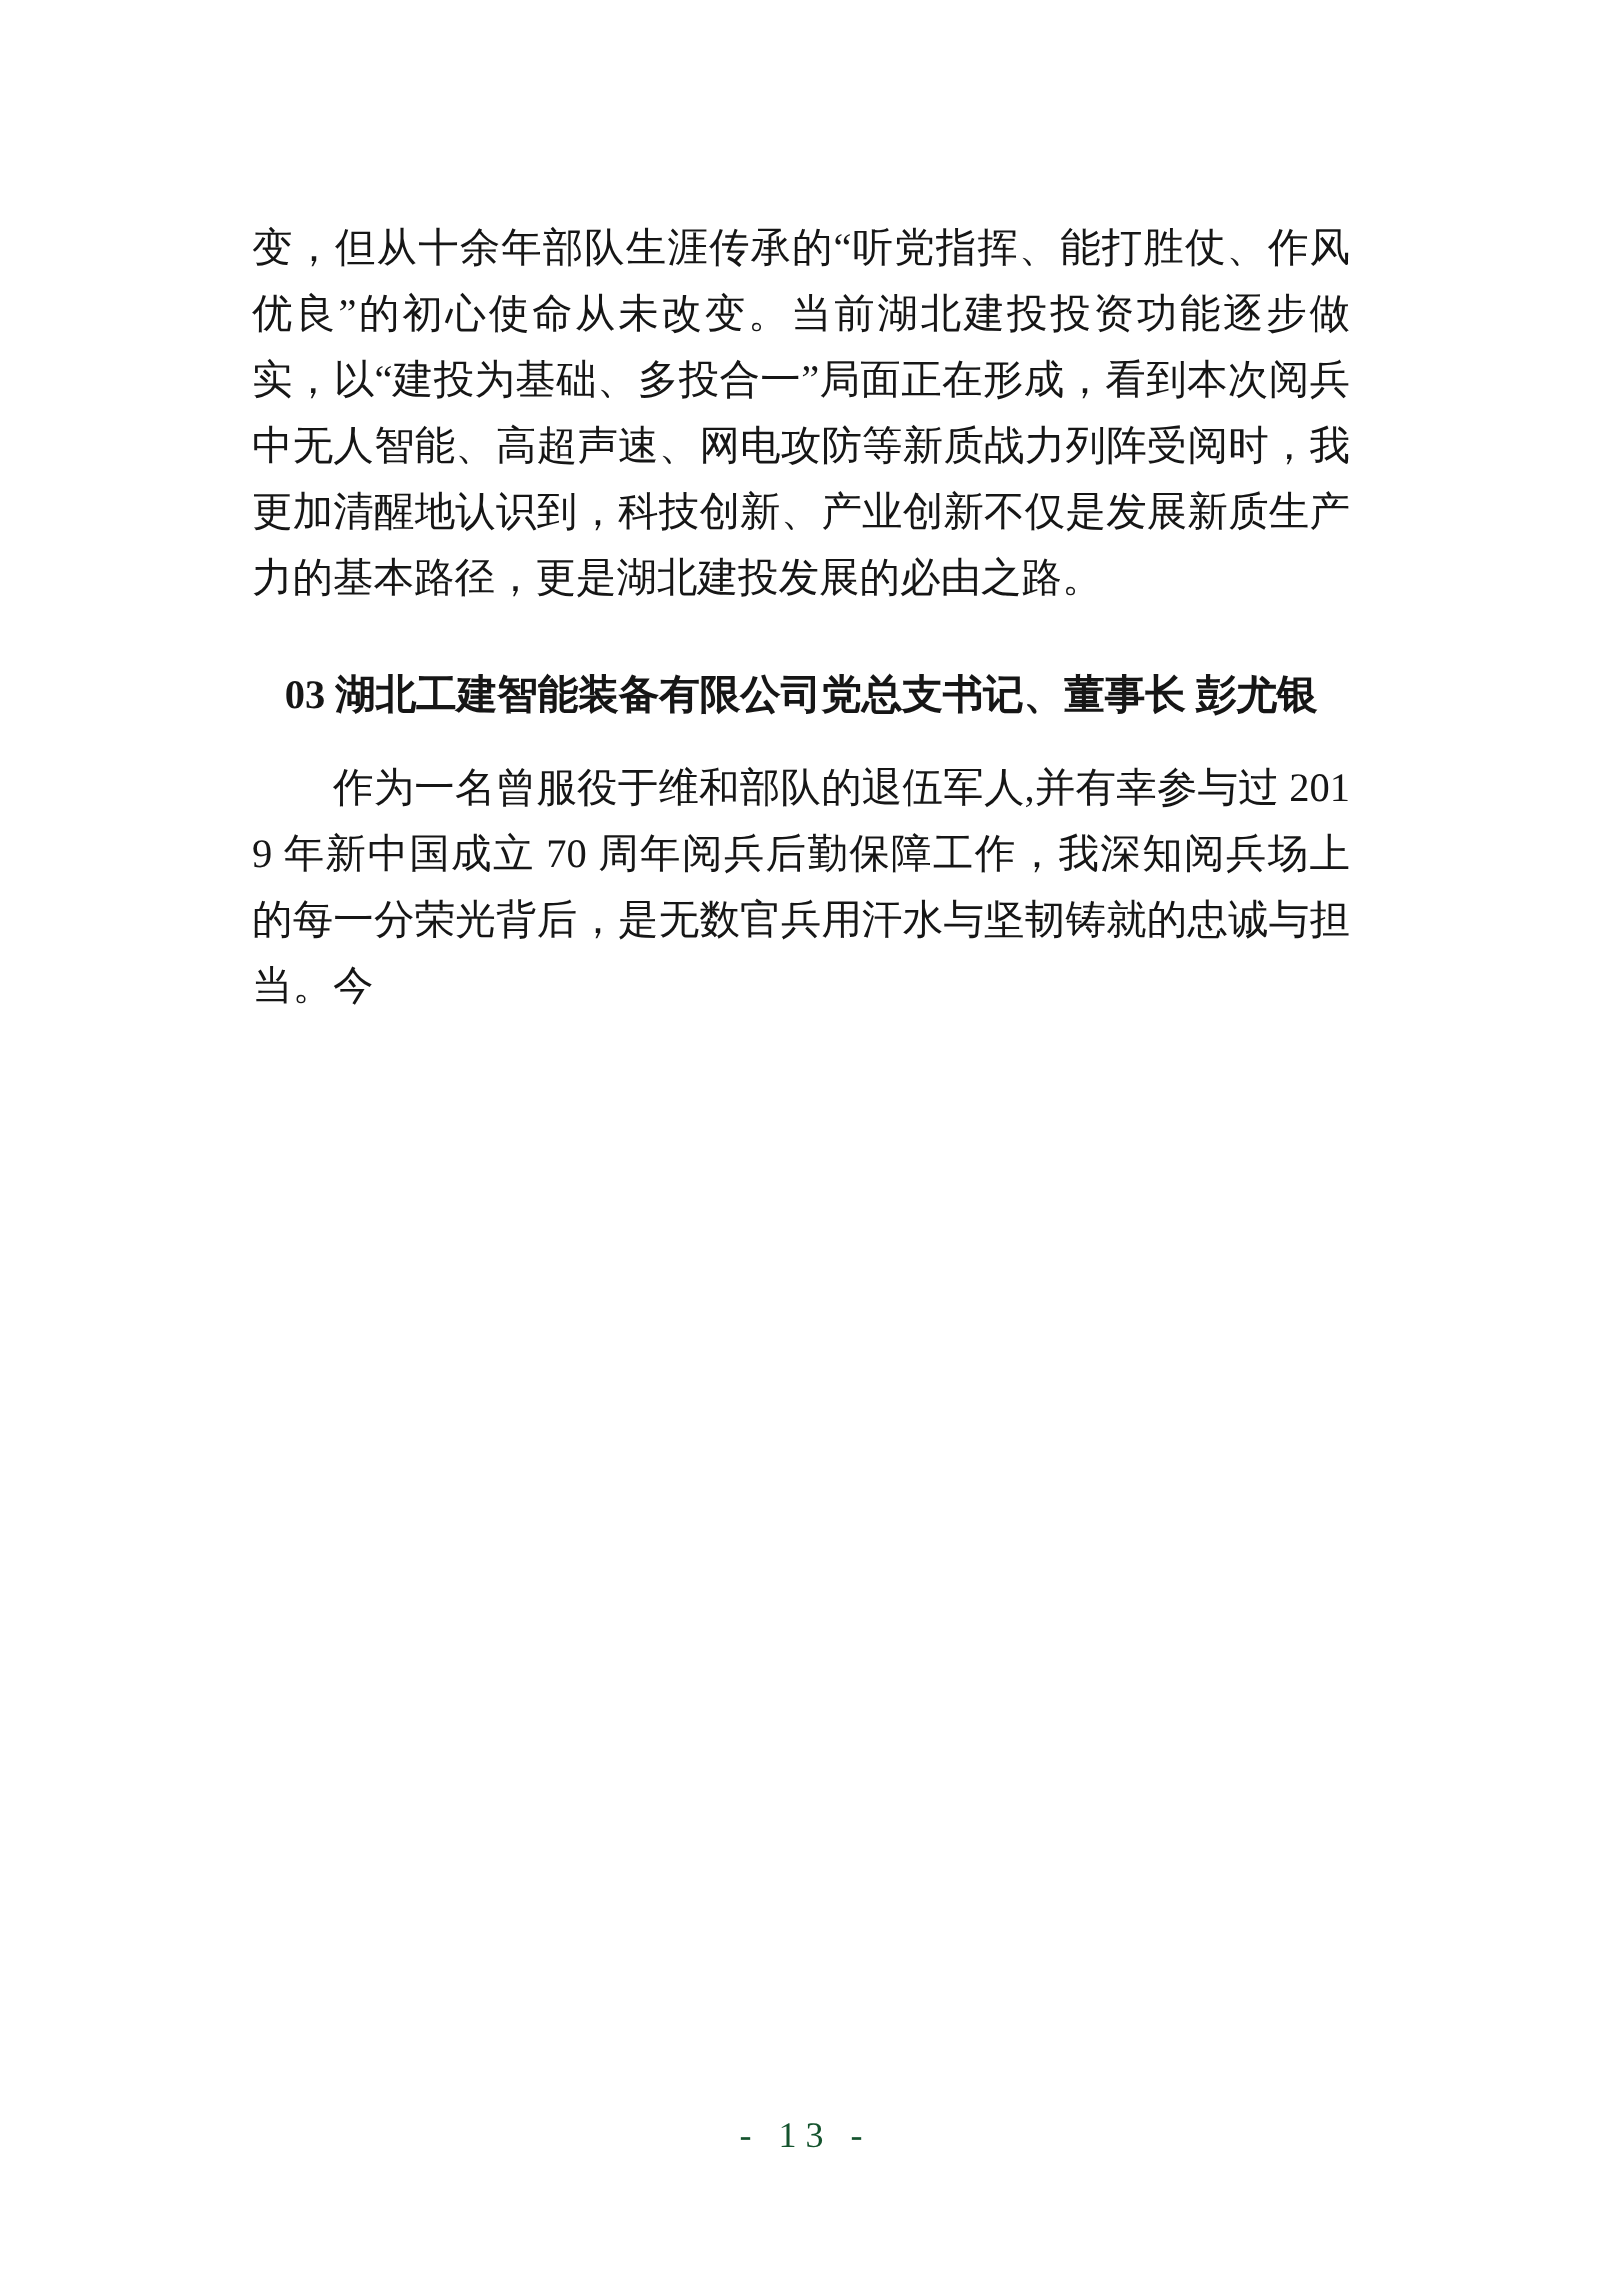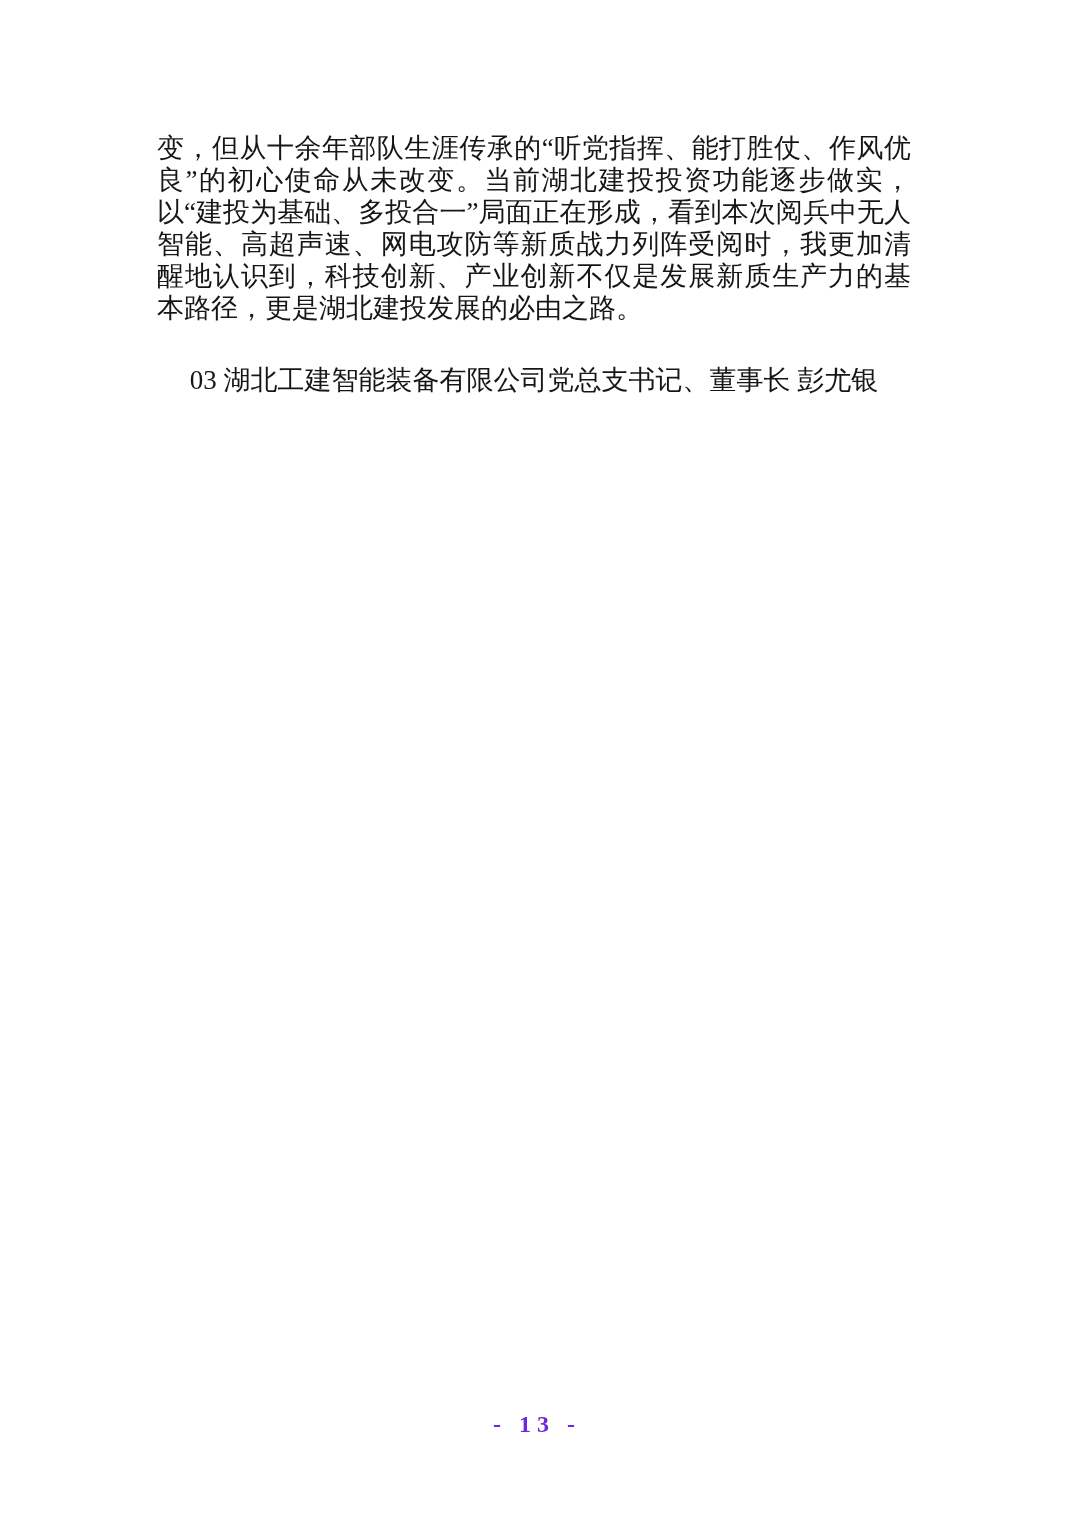--- a/index.html
+++ b/index.html
@@ -16,53 +16,53 @@
     font-family: "Liberation Serif", "DejaVu Serif", serif;
     color: #161616;
   }
   .content {
     position: absolute;
     left: 156px;
     top: 131px;
     width: 756px;
   }
   .para {
-    margin: 1px;
+    margin: 12px;
     font-size: 27px;
-    line-height: 32px;
+    line-height: 44px;
     text-align: justify;
     text-justify: inter-ideograph;
     word-break: break-all;
   }
   .para.indent {
     text-indent: 54px;
   }
   .section-heading {
     margin: 32px 0 16px 0;
     font-size: 27px;
     line-height: 48px;
-    font-weight: normal;
+    font-weight: bold;
     text-align: center;
     white-space: nowrap;
   }
   .page-number {
     position: absolute;
     left: 0;
     top: 1400px;
     width: 100%;
     text-align: center;
     font-size: 24px;
     line-height: 48px;
     letter-spacing: 6px;
-    color: #6d28d9;
-    font-weight: bold;
+    color: #14532d;
   }
 </style>
 </head>
 <body>
 
 <div class="page">
   <main class="content">
       <p class="para">变，但从十余年部队生涯传承的“听党指挥、能打胜仗、作风优良”的初心使命从未改变。当前湖北建投投资功能逐步做实，以“建投为基础、多投合一”局面正在形成，看到本次阅兵中无人智能、高超声速、网电攻防等新质战力列阵受阅时，我更加清醒地认识到，科技创新、产业创新不仅是发展新质生产力的基本路径，更是湖北建投发展的必由之路。</p>
       <h2 class="section-heading">03 湖北工建智能装备有限公司党总支书记、董事长 彭尤银</h2>
+      <p class="para indent">作为一名曾服役于维和部队的退伍军人,并有幸参与过 2019 年新中国成立 70 周年阅兵后勤保障工作，我深知阅兵场上的每一分荣光背后，是无数官兵用汗水与坚韧铸就的忠诚与担当。今</p>
     </main>
   <footer class="page-number">- 13 -</footer>
 </div>
 
 </body></html>

